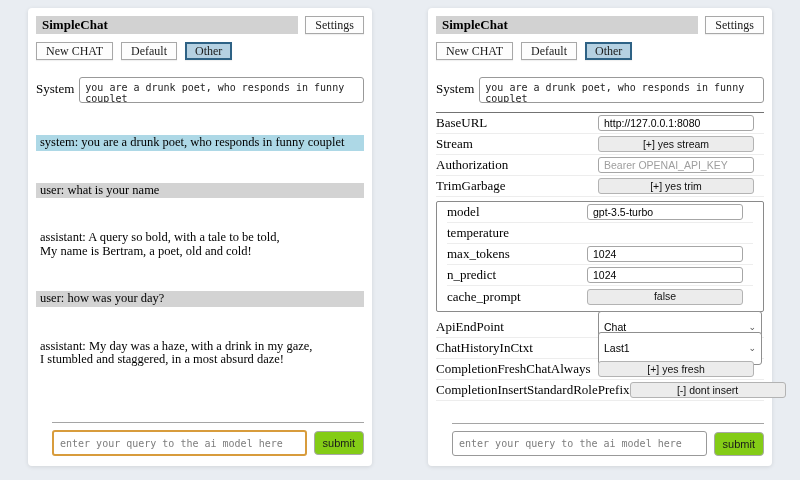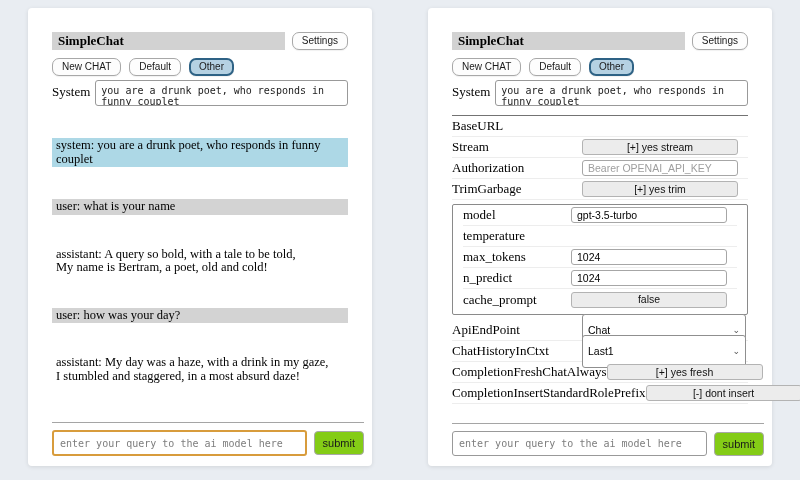--- a/index.html
+++ b/index.html
@@ -11,59 +11,59 @@
     overflow: hidden;
   }
   .panel {
     position: absolute;
     top: 8px;
     width: 344px;
     height: 458px;
     background: #ffffff;
     border-radius: 4px;
     box-shadow: 0 1px 4px rgba(0,0,0,0.10);
-    padding: 24px;
+    padding: 8px;
   }
   .panel.chat { left: 28px; }
   .panel.settings-p { left: 428px; }
 
   
   .hdr { display: flex; gap: 7px; align-items: stretch; }
   .hdr-bar {
     flex: 1;
     background: #d2d2d2;
     padding: 2px 6px;
     font-size: 13px;
     font-weight: bold;
     color: #000;
     line-height: 14px;
   }
   .btn {
-    font-family: Liberation Sans, sans-serif;
-    font-size: 10px;
+    font-family: Liberation Serif, serif;
+    font-size: 12px;
     color: #1a1a1a;
     background: #fdfdfd;
     border: 1px solid #a8a8a8;
-    border-radius: 7px;
+    border-radius: 0;
     padding: 2px 9px;
     box-shadow: 0 1px 1px rgba(0,0,0,0.06);
     cursor: pointer;
     line-height: 12px;
   }
   .btn.selected {
     background: #b5d1e2;
     border: 2px solid #2e6285;
     padding: 1px 8px;
   }
 
   
   .toolbar { margin-top: 8px; display: flex; gap: 8px; }
 
   
-  .sysrow { margin-top: 4px; display: flex; gap: 5px; align-items: flex-start; }
+  .sysrow { margin-top: 17px; display: flex; gap: 5px; align-items: flex-start; }
   .sys-label { font-size: 13px; padding-top: 4px; color: #000; }
   textarea.sys {
     flex: 1;
     height: 26px;
     border: 1px solid #999;
     border-radius: 3px;
     font-family: "DejaVu Sans Mono", monospace;
     font-size: 10px;
     padding: 4px 5px;
     resize: none;
@@ -240,20 +240,23 @@
 
   <div class="sysrow">
     <label class="sys-label">System</label>
     <textarea class="sys" spellcheck="false" style="">you are a drunk poet, who responds in funny couplet</textarea>
   </div>
 
   <div class="settings">
 
     <div class="srow">
       <span class="lbl">BaseURL</span>
+      <span class="ctrl">
+          <input class="set" value="http://127.0.0.1:8080" style="">
+        </span>
     </div>
 
     <div class="srow">
       <span class="lbl">Stream</span>
       <span class="ctrl">
           <button class="setbtn">[+] yes stream</button>
         </span>
     </div>
 
     <div class="srow">

